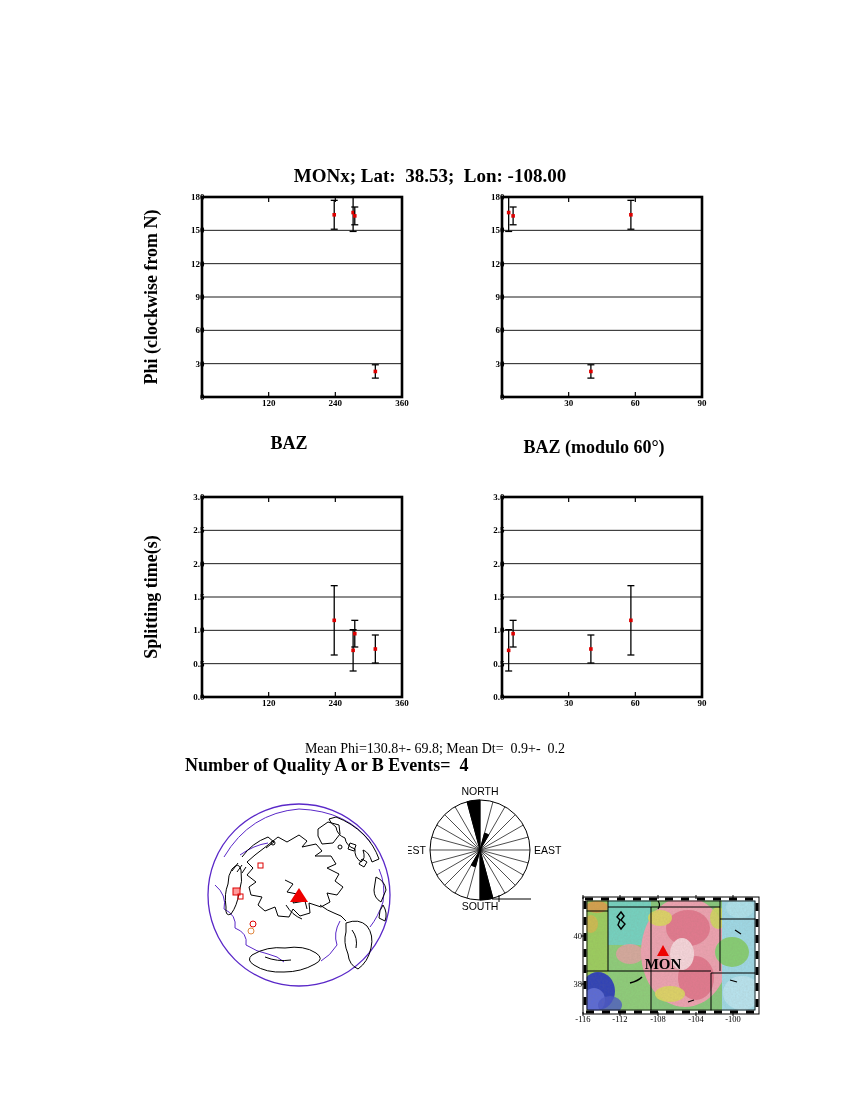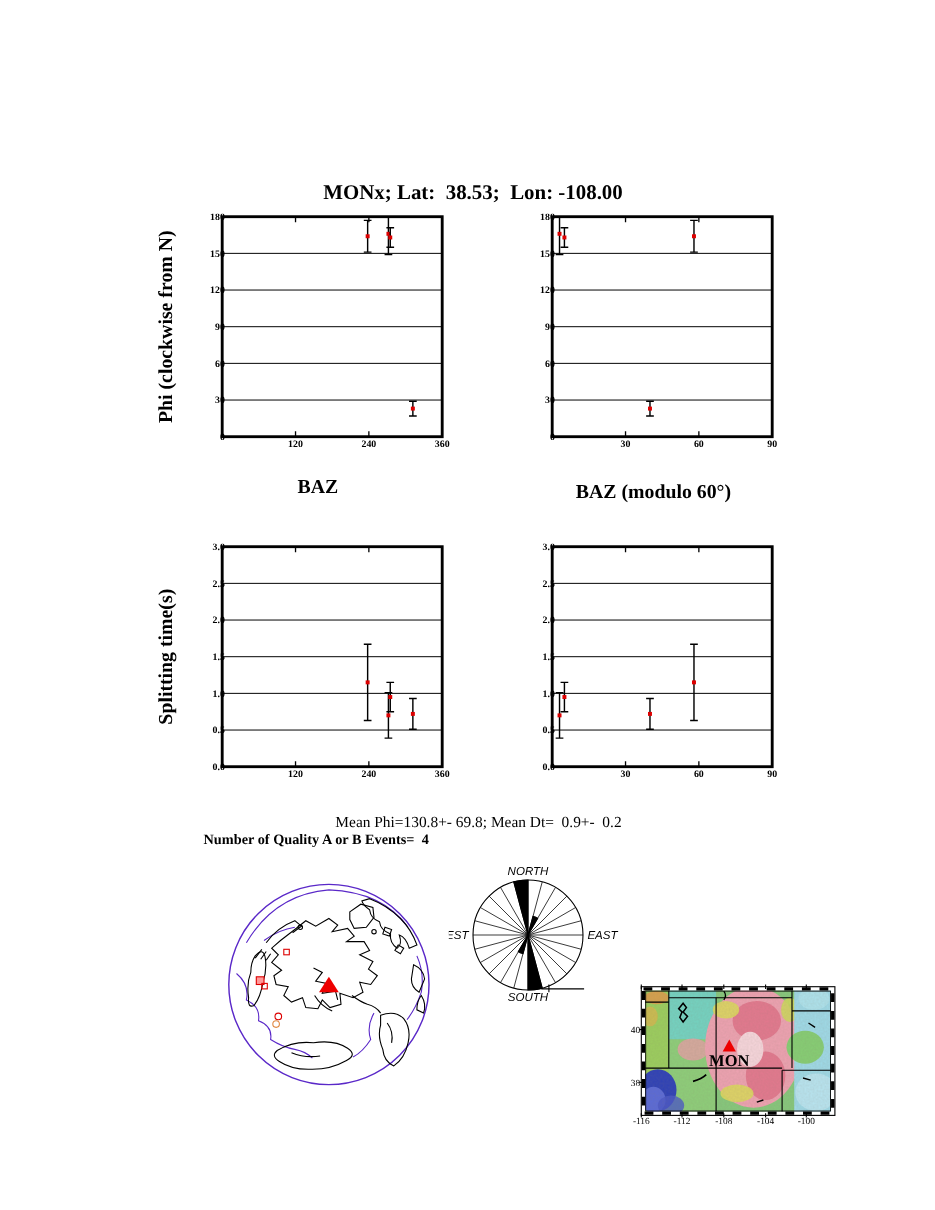--- a/index.html
+++ b/index.html
@@ -4,21 +4,21 @@
 <style>
   html,body{margin:0;padding:0;background:#ffffff;}
   #page{position:relative;width:850px;height:1100px;background:#ffffff;overflow:hidden;
         font-family:"Liberation Serif","DejaVu Serif",serif;}
   .abs{position:absolute;}
   .title{font-weight:bold;font-size:19px;color:#000;text-align:center;white-space:pre;}
   .axlabel{font-weight:bold;font-size:18px;color:#000;white-space:nowrap;}
   .rot{transform:translate(-50%,-50%) rotate(-90deg);}
   .ctr{transform:translate(-50%,-50%);}
   .summary1{font-weight:normal;font-size:14px;color:#000;text-align:center;white-space:pre;width:570px;}
-  .summary2{font-weight:bold;font-size:13px;color:#000;text-align:center;white-space:pre;}
+  .summary2{font-weight:bold;font-size:18px;color:#000;text-align:center;white-space:pre;}
   svg text{font-family:"Liberation Serif","DejaVu Serif",serif;}
   .sans{font-family:"Liberation Sans","DejaVu Sans",sans-serif;}
 </style>
 </head>
 <body>
 
 <div id="page">
 
   <div class="abs title" style="left:145px;top:165px;width:570px;">MONx; Lat:  38.53;  Lon: -108.00</div>
 
@@ -238,21 +238,21 @@
         <rect x="43" y="103" width="7" height="7" fill="#ff9999" stroke="#dd0000" stroke-width="1"></rect>
         <rect x="48" y="109" width="5" height="5" fill="none" stroke="#dd0000" stroke-width="1"></rect>
         <rect x="68" y="78" width="5" height="5" fill="none" stroke="#dd0000" stroke-width="1"></rect>
         <circle cx="63" cy="139" r="3" fill="none" stroke="#dd0000" stroke-width="1"></circle>
         <circle cx="61" cy="146" r="3" fill="none" stroke="#e08840" stroke-width="1"></circle>
       </g>
       <polygon points="109,103 100,117 118,117" fill="#ee0000"></polygon>
     </svg>
   </div>
 
-  <div class="abs" style="left:408px;top:781px;font-style:italic;">
+  <div class="abs" style="left:408px;top:781px;">
     <svg width="170" height="136" id="rose-svg">
         <path d="M72,69 L59.059047744873965,20.703708685546587 A50,50 0 0 1 71.99999999999999,19 Z" fill="#000" stroke="#000"></path>
         <path d="M72,69 L84.94095225512605,117.29629131445341 A50,50 0 0 1 72,119 Z" fill="#000" stroke="#000"></path>
         <path d="M72,69 L76.52933328929412,52.0962980399413 A17.5,17.5 0 0 1 80.75,53.84455543377232 Z" fill="#000" stroke="#000"></path>
         <path d="M72,69 L67.4706667107059,85.9037019600587 A17.5,17.5 0 0 1 63.25,84.15544456622767 Z" fill="#000" stroke="#000"></path>
         <line x1="72" y1="69" x2="72" y2="19" stroke="#000" stroke-width="0.7"></line>
         <line x1="72" y1="69" x2="84.94095225512604" y2="20.703708685546587" stroke="#000" stroke-width="0.7"></line>
         <line x1="72" y1="69" x2="97" y2="25.69872981077806" stroke="#000" stroke-width="0.7"></line>
         <line x1="72" y1="69" x2="107.35533905932738" y2="33.64466094067262" stroke="#000" stroke-width="0.7"></line>
         <line x1="72" y1="69" x2="115.30127018922192" y2="43.99999999999999" stroke="#000" stroke-width="0.7"></line>

